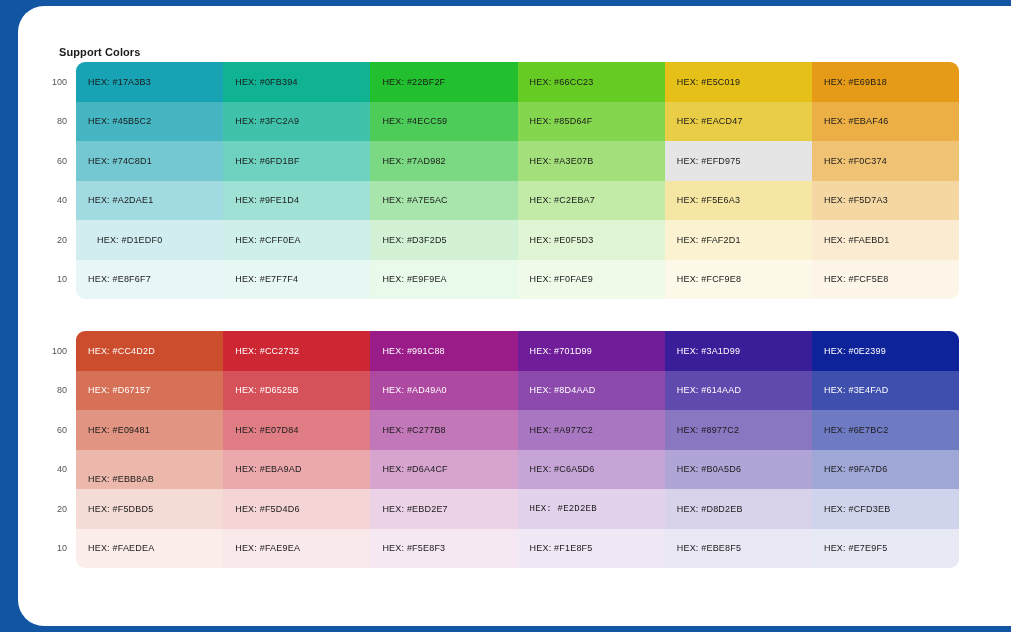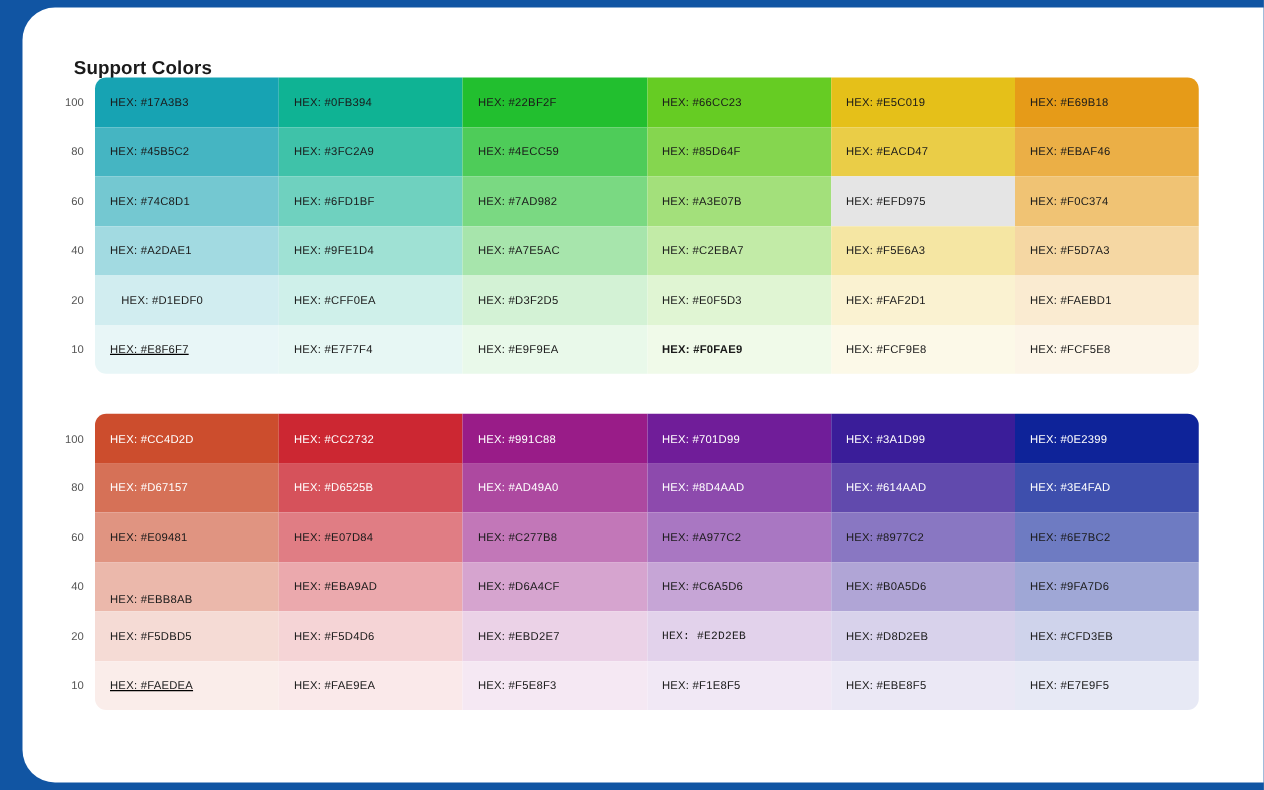--- a/index.html
+++ b/index.html
@@ -41,21 +41,21 @@
     width: 993px;
     height: 620px;
     padding: 0;
   }
 
   
   #section-title {
     position: absolute;
     left: 41px;
     top: 40px;
-    font-size: 15px;
+    font-size: 11px;
     font-weight: bold;
     color: #1a1a1a;
     letter-spacing: 0.1px;
   }
 
   
   .palette {
     position: absolute;
     left: 12px;
   }
@@ -91,21 +91,21 @@
     align-items: center;
     padding-left: 12px;
     font-size: 9px;
     letter-spacing: 0.2px;
     white-space: nowrap;
   }
 
   
   .palette-row:first-child .swatch-strip .swatch:first-child { border-top-left-radius: 9px; }
   .palette-row:first-child .swatch-strip .swatch:last-child  { border-top-right-radius: 9px; }
-  .palette-row:last-child  .swatch-strip .swatch:first-child { border-bottom-left-radius: 9px; text-decoration: underline; }
+  .palette-row:last-child  .swatch-strip .swatch:first-child { border-bottom-left-radius: 9px; }
   .palette-row:last-child  .swatch-strip .swatch:last-child  { border-bottom-right-radius: 9px; }
 </style>
 </head>
 <body>
 
 <div id="app-frame">
   <div id="content-card">
     <div id="card-inner">
 
       <div id="section-title">Support Colors</div>
@@ -232,21 +232,21 @@
               <div class="swatch" style="background: rgb(232, 246, 247);">
                 <span style="color: rgb(26, 26, 26);">HEX: #E8F6F7</span>
               </div>
               <div class="swatch" style="background: rgb(231, 247, 244);">
                 <span style="color: rgb(26, 26, 26); text-align: right;">HEX: #E7F7F4</span>
               </div>
               <div class="swatch" style="background: rgb(233, 249, 234);">
                 <span style="color: rgb(26, 26, 26);">HEX: #E9F9EA</span>
               </div>
               <div class="swatch" style="background: rgb(240, 250, 233);">
-                <span style="color: rgb(26, 26, 26); font-weight: bold;">HEX: #F0FAE9</span>
+                <span style="color: rgb(26, 26, 26);">HEX: #F0FAE9</span>
               </div>
               <div class="swatch" style="background: rgb(252, 249, 232);">
                 <span style="color: rgb(26, 26, 26);">HEX: #FCF9E8</span>
               </div>
               <div class="swatch" style="background: rgb(252, 245, 232);">
                 <span style="color: rgb(26, 26, 26);">HEX: #FCF5E8</span>
               </div>
             </div>
           </div>
         </div>

